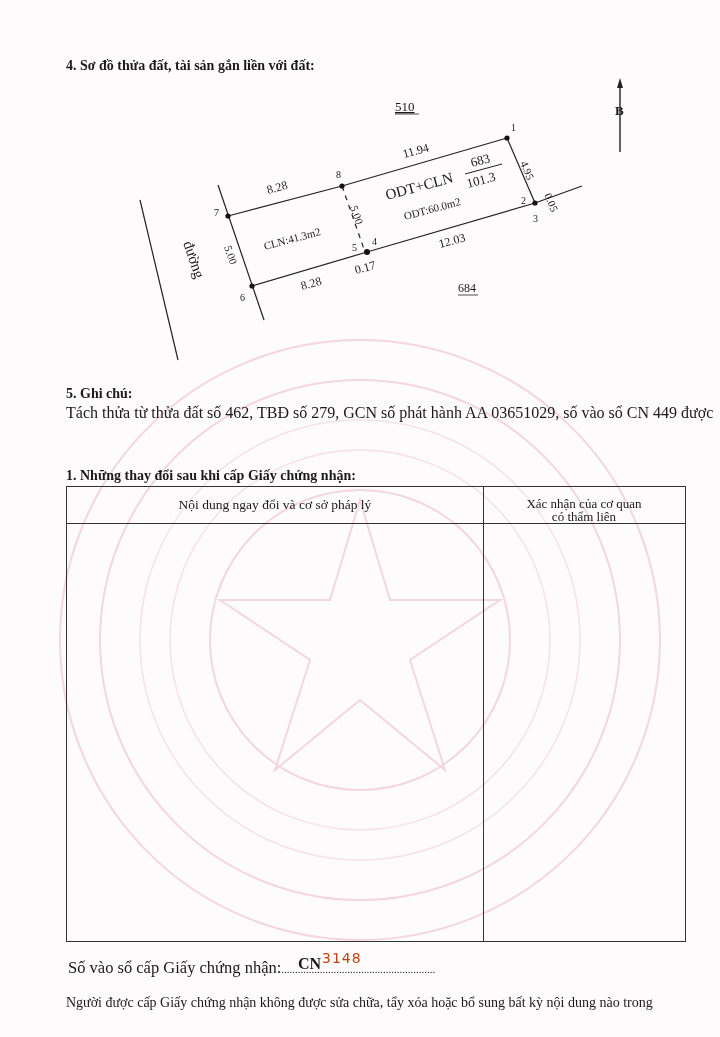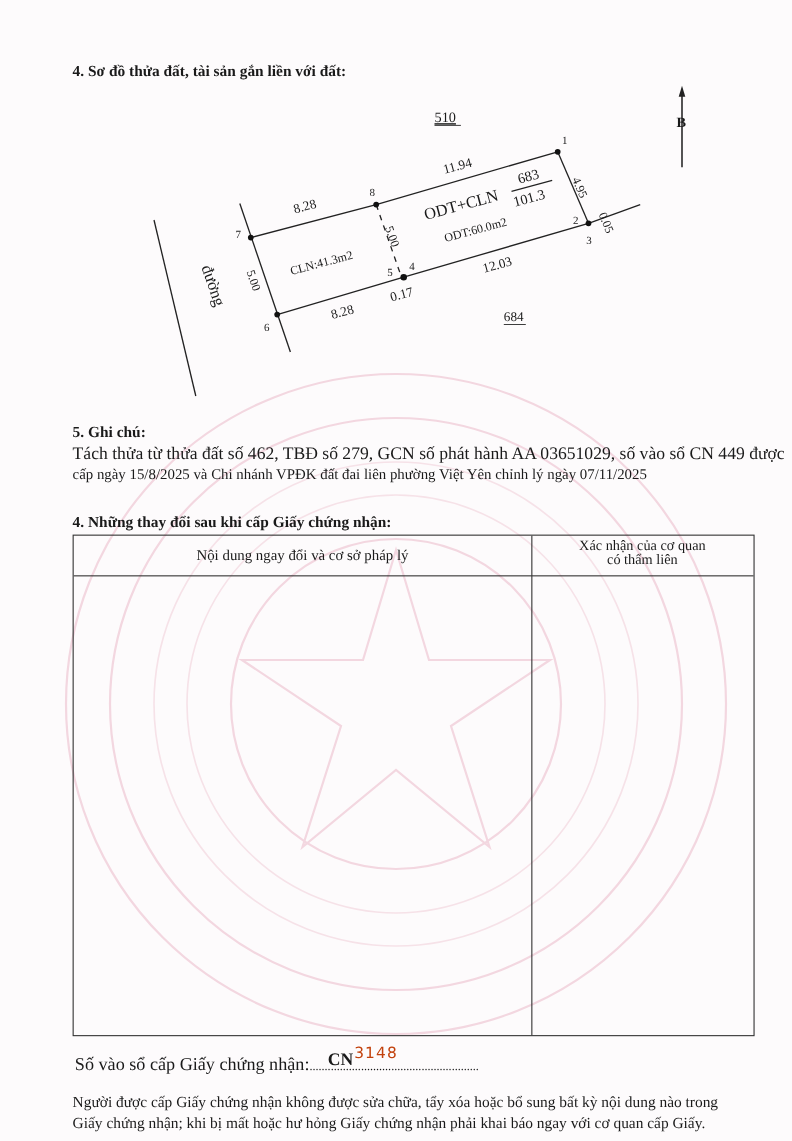--- a/index.html
+++ b/index.html
@@ -20,21 +20,21 @@
     .plan { position: absolute; left: 0; top: 0; width: 720px; height: 380px; }
     .plan text { font-family: "Liberation Serif", "DejaVu Serif", serif; fill: #1a1a1a; }
     .table {
       position: absolute; left: 66px; top: 486px; width: 620px; height: 456px;
       border: 1.5px solid #333;
       box-sizing: border-box;
     }
     .table .col-divider { position: absolute; left: 416px; top: 0; bottom: 0; border-left: 1.2px solid #333; }
     .table .head-divider { position: absolute; left: 0; right: 0; top: 36px; border-top: 1.2px solid #333; }
     .th1 { position: absolute; left: 0; width: 416px; top: 0; height: 36px; display: flex; align-items: center; justify-content: center; font-size: 13.5px; }
-    .th2 { position: absolute; left: 416px; right: 0; top: 2px; height: 34px; display: flex; align-items: flex-start; justify-content: center; text-align: center; font-size: 13px; line-height: 13px; }
+    .th2 { position: absolute; left: 416px; right: 0; top: 2px; height: 34px; display: flex; align-items: flex-end; justify-content: center; text-align: center; font-size: 13px; line-height: 13px; }
     .regline { position: absolute; left: 68px; top: 958px; font-size: 16.5px; white-space: nowrap; }
     .regline .dots { letter-spacing: 0px; }
     .cn-prefix { position: absolute; left: 298px; top: 955px; font-weight: bold; font-size: 16px; }
     .cn-hand { position: absolute; left: 322px; top: 950px; font-size: 14px; color: #c2410c; font-family: "DejaVu Sans", sans-serif; letter-spacing: 1px; }
     .footnote { position: absolute; left: 66px; top: 993px; font-size: 14px; line-height: 19px; white-space: nowrap; }
   </style>
 </head>
 <body>
 
 <div class="page">
@@ -114,23 +114,22 @@
     <text x="387" y="200" font-size="15" transform="rotate(-15 387 200)">ODT+CLN</text>
     <text x="472" y="167" font-size="13" transform="rotate(-15 472 167)">683</text>
     <line x1="465" y1="174" x2="502" y2="164" stroke="#222" stroke-width="1"></line>
     <text x="468" y="188" font-size="13" transform="rotate(-15 468 188)">101.3</text>
     <text x="405" y="220" font-size="11" transform="rotate(-15 405 220)">ODT:60.0m2</text>
     <text x="265" y="250" font-size="11" transform="rotate(-15 265 250)">CLN:41.3m2</text>
   </svg>
 
   <div class="heading" style="left:66px; top:386px;">5. Ghi chú:</div>
   <div class="body-text" style="left:66px; top:404px; font-size:16px;">Tách thửa từ thửa đất số 462, TBĐ số 279, GCN số phát hành AA 03651029, số vào sổ CN 449 được</div>
-  <div class="body-text" style="left:66px; top:422px; font-size:13.5px;">cấp ngày 15/8/2025 và Chi nhánh VPĐK đất đai liên phường Việt Yên chỉnh lý ngày 07/11/2025</div>
 
-  <div class="heading" style="left:66px; top:468px;">4. Những thay đổi sau khi cấp Giấy chứng nhận:</div>
+  <div class="heading" style="left:66px; top:468px;">1. Những thay đổi sau khi cấp Giấy chứng nhận:</div>
 
   <div class="table">
     <div class="th1">Nội dung ngay đổi và cơ sở pháp lý</div>
     <div class="th2">
       <div>
         <div>Xác nhận của cơ quan</div>
         <div>có thẩm liên</div>
       </div>
     </div>
     <div class="col-divider"></div>
@@ -138,15 +137,14 @@
   </div>
 
   <div class="regline">
     <span>Số vào sổ cấp Giấy chứng nhận:</span><span class="dots" style="font-size:11px;">........................................................</span>
   </div>
   <div class="cn-prefix">CN</div>
   <div class="cn-hand">3148</div>
 
   <div class="footnote">
     <div>Người được cấp Giấy chứng nhận không được sửa chữa, tẩy xóa hoặc bổ sung bất kỳ nội dung nào trong</div>
-    <div>Giấy chứng nhận; khi bị mất hoặc hư hỏng Giấy chứng nhận phải khai báo ngay với cơ quan cấp Giấy.</div>
   </div>
 </div>
 
 </body></html>

